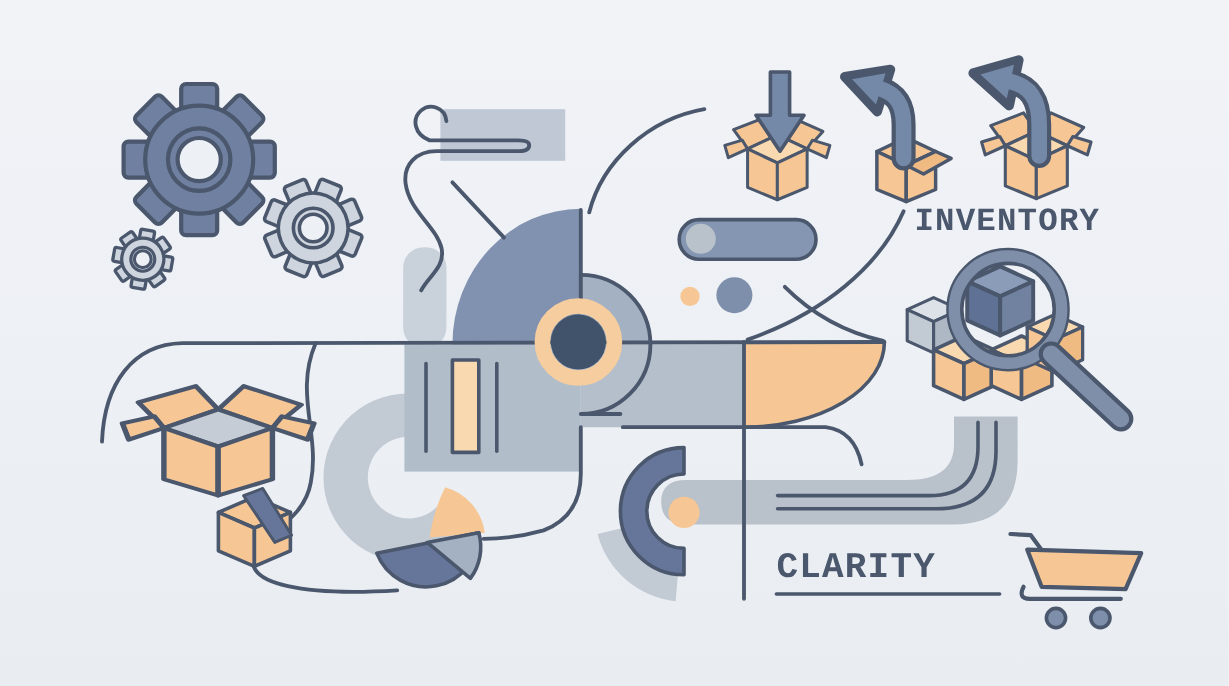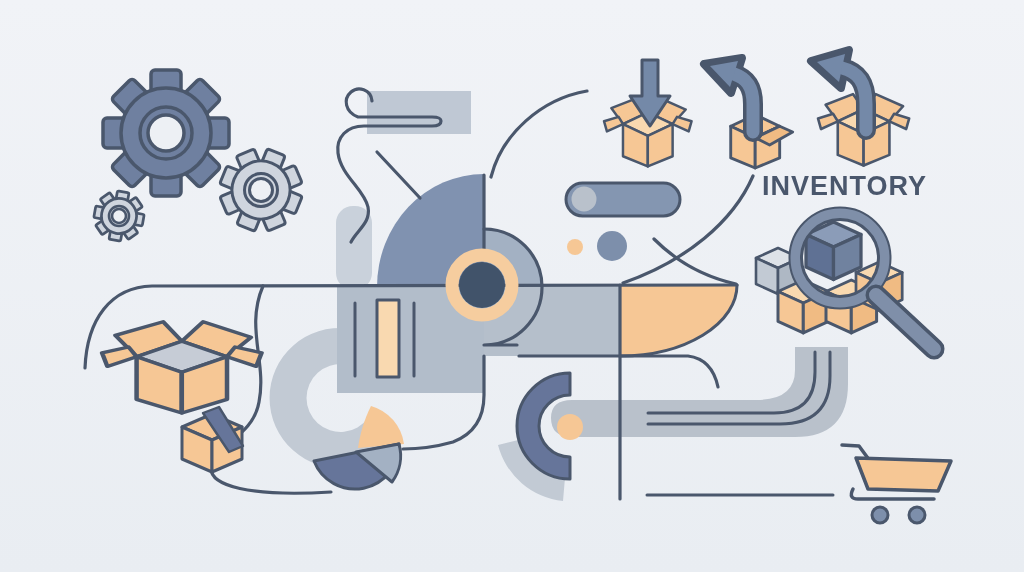--- a/index.html
+++ b/index.html
@@ -4,21 +4,21 @@
 <style>
   html,body{margin:0;padding:0;}
   #stage{
     position:relative;width:1024px;height:572px;overflow:hidden;
     background:linear-gradient(180deg,#f1f3f7 0%, #e9edf2 100%);
     font-family:"Liberation Sans", sans-serif;
   }
   #art{position:absolute;left:0;top:0;}
   .label{
     position:absolute;font-weight:bold;color:var(--ink,#4a576c);
-    letter-spacing:1px;line-height:1;user-select:none;
+    letter-spacing:1px;line-height:1;user-select:none;font-family:Liberation Mono, monospace;
   }
   #label-workflow{left:158px;top:250px;font-size:27px;}
   #label-inventory{left:762px;top:173px;font-size:27px;}
   #label-clarity{left:647px;top:459px;font-size:30px;}
   
   svg *{stroke-linejoin:round;stroke-linecap:round;}
   .s-ink{stroke:var(--ink,#4a576c);}
   .s-none{stroke:none;}
   .f-none{fill:none;}
   .f-bg{fill:var(--background,#edf0f4);}
@@ -222,14 +222,15 @@
   <g>
     <path d="M 842,445 L 859,446 L 870,461" class="f-none s-ink" stroke-width="3.5"></path>
     <polygon points="856,458 951,461 938,491 868,489" class="f-orange s-ink" stroke-width="3.5"></polygon>
     <path d="M 853,489 Q 848,499 858,499 L 934,499" class="f-none s-ink" stroke-width="3.5"></path>
     <circle cx="880" cy="515" r="8" class="f-slatemid s-ink" stroke-width="3"></circle>
     <circle cx="917" cy="515" r="8" class="f-slatemid s-ink" stroke-width="3"></circle>
   </g>
 </svg>
 
 <div class="label" id="label-inventory">INVENTORY</div>
+<div class="label" id="label-clarity">CLARITY</div>
 
 </div>
 
 </body></html>

